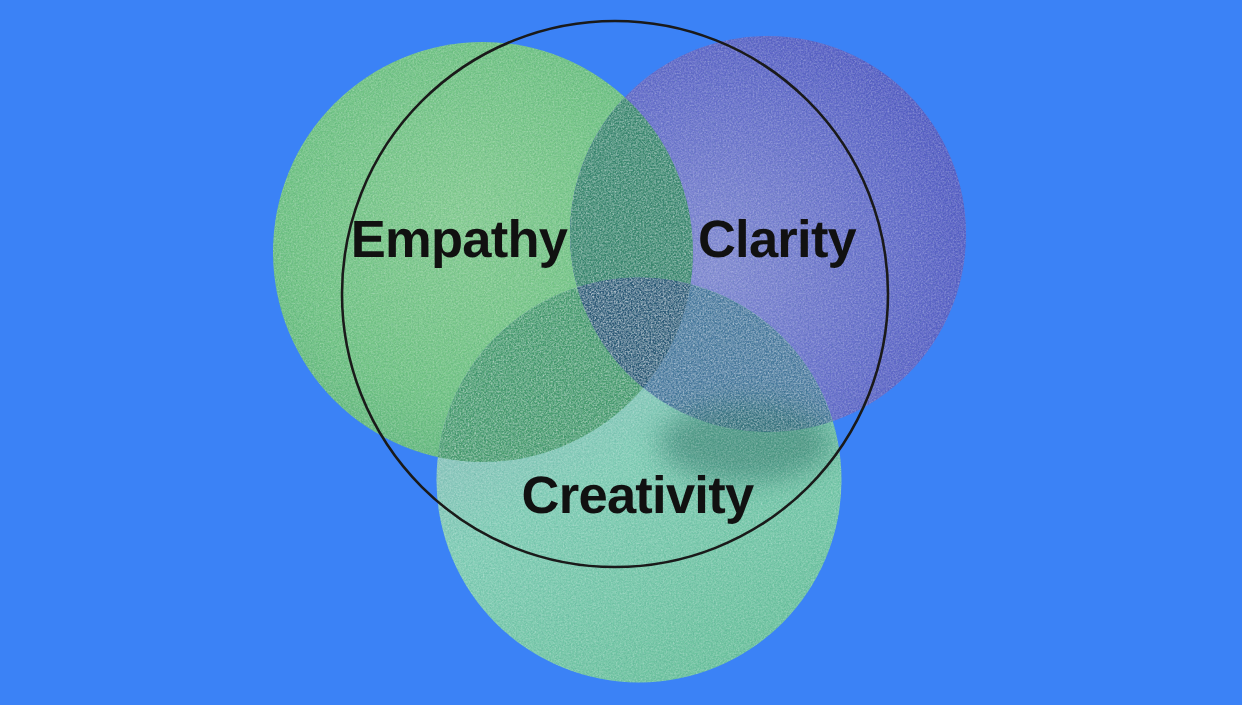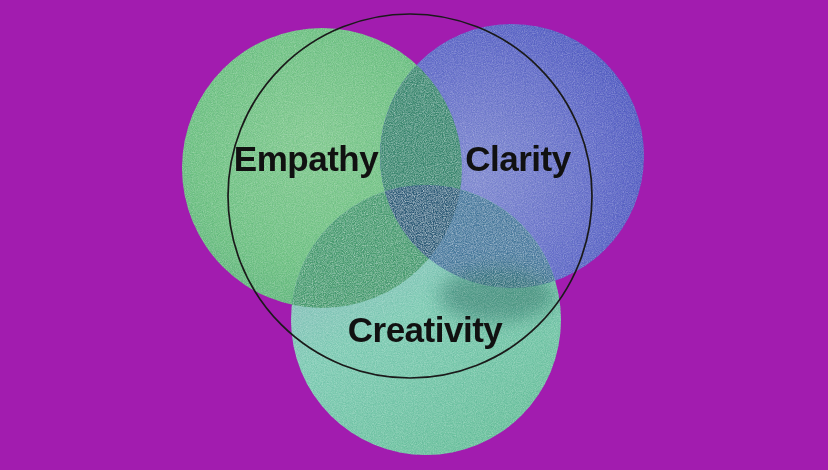--- a/index.html
+++ b/index.html
@@ -8,21 +8,21 @@
     background: #ffffff;
     width: 828px;
     height: 470px;
     overflow: hidden;
     font-family: "Liberation Sans", sans-serif;
   }
   .canvas {
     position: relative;
     width: 828px;
     height: 470px;
-    background: #a21caf;
+    background: #3b82f6;
   }
   svg { display: block; }
   .venn-label {
     font-family: "Liberation Sans", "DejaVu Sans", sans-serif;
     font-weight: bold;
     font-size: 35px;
     letter-spacing: -0.5px;
   }
 </style>
 </head>

